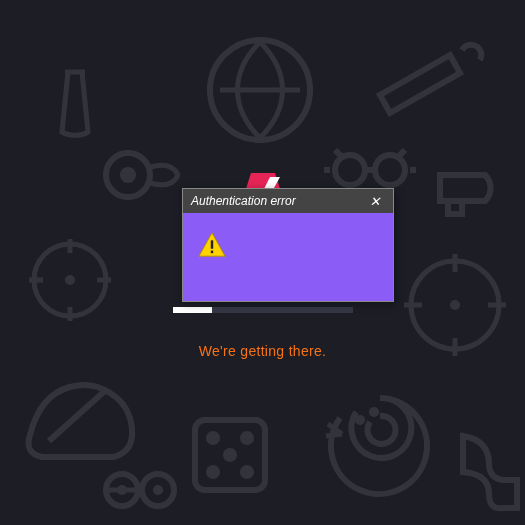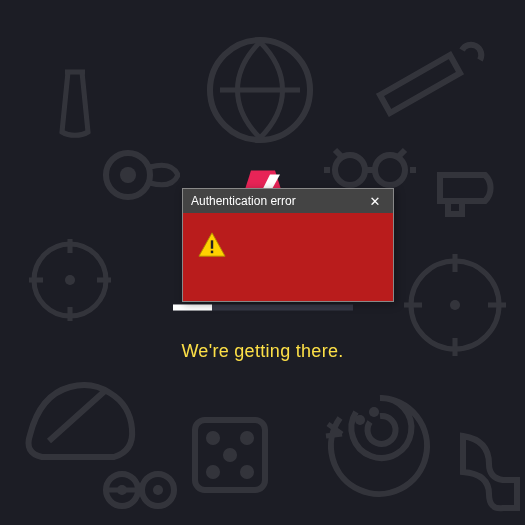--- a/index.html
+++ b/index.html
@@ -44,33 +44,34 @@
   }
   .progress-fill {
     position: absolute;
     left: 0;
     top: 0;
     bottom: 0;
     width: 22%;
     background: #fff;
   }
   .loading-text {
-    color: #fde047;
-    font-size: 18px;
+    color: #f97316;
+    font-size: 14px;
     letter-spacing: 0.3px;
   }
   .dialog {
     position: absolute;
     left: 182px;
     top: 188px;
     width: 210px;
-    background: #b91c1c;
+    background: #8b5cf6;
     border: 1px solid #888;
     box-shadow: 2px 2px 8px rgba(0,0,0,0.35);
     font-family: "Segoe UI", Tahoma, Arial, sans-serif;
+    font-style: italic;
   }
   .titlebar {
     background: #444;
     color: #fff;
     display: flex;
     align-items: center;
     justify-content: space-between;
     height: 24px;
     padding: 0 4px 0 8px;
     font-size: 12px;

